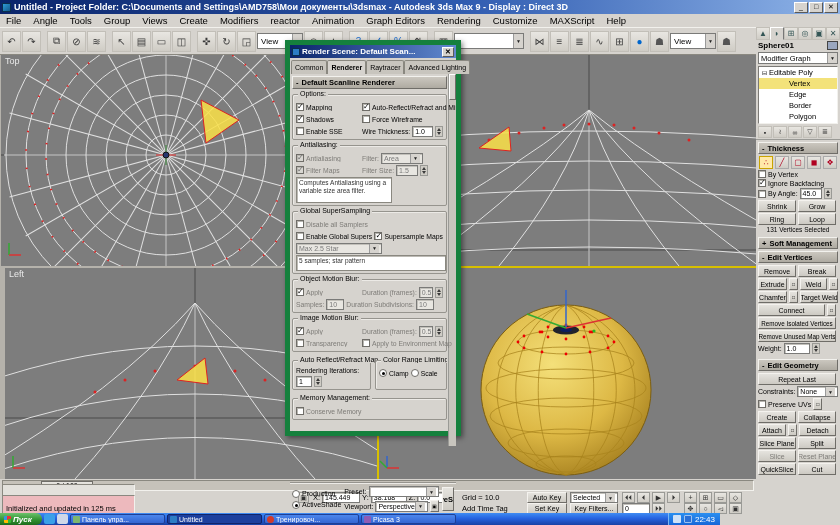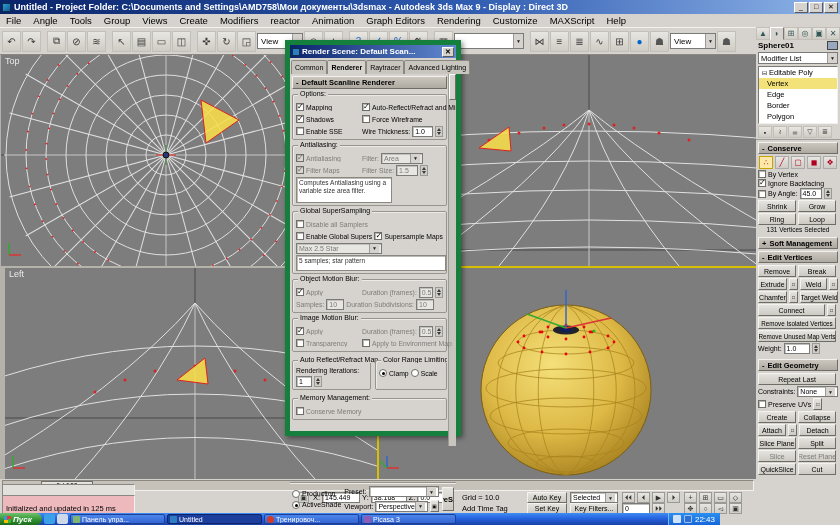--- a/index.html
+++ b/index.html
@@ -32,21 +32,21 @@
   
   #cp{position:absolute;right:0;top:27px;width:84px;height:486px;background:#d6d3ce;z-index:6;font-size:7.5px}
   .cptabs{display:flex;gap:0;height:13px;border-bottom:1px solid #9a9a96}
   .cptab{width:14px;height:13px;border:1px solid #c2bfb8;background:linear-gradient(#e8e6e1,#cfccc5);font-size:8px;display:flex;align-items:center;justify-content:center;color:#355}
   .cptab.active{background:#d6d3ce;border-color:#fff #777 #d6d3ce #fff}
   .cprow{display:flex;align-items:center;gap:2px;padding:1px 2px}
   .chip{width:11px;height:9px;background:#9aa7c0;border:1px solid #444;flex:none}
   .dd2{flex:1;height:12px;background:#fff;border:1px solid #7a7a78;font-size:7.5px;display:flex;align-items:center;padding-left:2px}
   .stack{margin:1px 2px;background:#fff;border:1px solid;border-color:#7c7a76 #f2f1ed #f2f1ed #7c7a76;height:58px;font-size:7.5px;overflow:hidden}
   .strow{height:11px;display:flex;align-items:center;padding-left:3px;gap:2px;white-space:nowrap}
-  .strow.ind{padding-left:8px}
+  .strow.ind{padding-left:30px}
   .strow.sel{background:#f3e27a}
   .stacktools{display:flex;gap:1px;padding:1px 2px;border-bottom:1px solid #9a9a96}
   .sti{width:14px;height:12px;border:1px solid #c2bfb8;background:linear-gradient(#e8e6e1,#cfccc5);font-size:7px;display:flex;align-items:center;justify-content:center;color:#333}
   .roll{margin:2px 2px 0;height:12px;background:linear-gradient(#cbc7bf,#aeaaa1);border:1px solid;border-color:#f2f1ed #6f6d68 #6f6d68 #f2f1ed;display:flex;align-items:center;padding:0 3px;font-weight:bold;font-size:7.5px;gap:3px}
   .rollbody{padding:1px 2px 2px;font-size:7px}
   .b3{background:linear-gradient(#e5e3de,#cdcac3);border:1px solid;border-color:#f4f2ee #6f6d68 #6f6d68 #f4f2ee;font-size:7px;display:flex;align-items:center;justify-content:center;height:12px;white-space:nowrap;overflow:hidden;padding:0 1px}
   .half{width:38px}
   .full{width:78px}
   .brow{display:flex;gap:2px;margin:1px 0;align-items:center}
   .sbx{width:9px;height:12px;background:linear-gradient(#e5e3de,#cdcac3);border:1px solid;border-color:#f4f2ee #6f6d68 #6f6d68 #f4f2ee;font-size:5px;display:flex;align-items:center;justify-content:center;flex:none}
@@ -579,21 +579,21 @@
     <span class="cptab">◎</span>
     <span class="cptab">▣</span>
     <span class="cptab">✕</span>
   </div>
   <div class="cprow">
     <span style="font-size:8px;font-weight:bold">Sphere01</span>
     <span class="chip" style="margin-left:auto"></span>
   </div>
   <div class="cprow">
     <span class="dd2">
-      <span>Modifier List</span>
+      <span>Modifier Graph</span>
       <span class="ddar" style="margin-left:auto;height:10px">▼</span>
     </span>
   </div>
   <div class="stack">
     <div class="strow">
         <span style="font-size:6px">⊟</span>
         <span>Editable Poly</span>
       </div>
     <div class="strow ind sel">
         <span>Vertex</span>
@@ -614,21 +614,21 @@
   <div class="stacktools">
     <span class="sti">▪</span>
     <span class="sti">≀</span>
     <span class="sti">∞</span>
     <span class="sti">▽</span>
     <span class="sti">≣</span>
   </div>
 
   <div class="roll">
       <span>-</span>
-      <span>Conserve</span>
+      <span>Thickness</span>
     </div>
   <div class="rollbody">
     <div class="brow" style="justify-content:center">
       <span class="selico active">∴</span>
       <span class="selico">╱</span>
       <span class="selico">▢</span>
       <span class="selico">◼</span>
       <span class="selico">❖</span>
     </div>
     <div class="brow">

